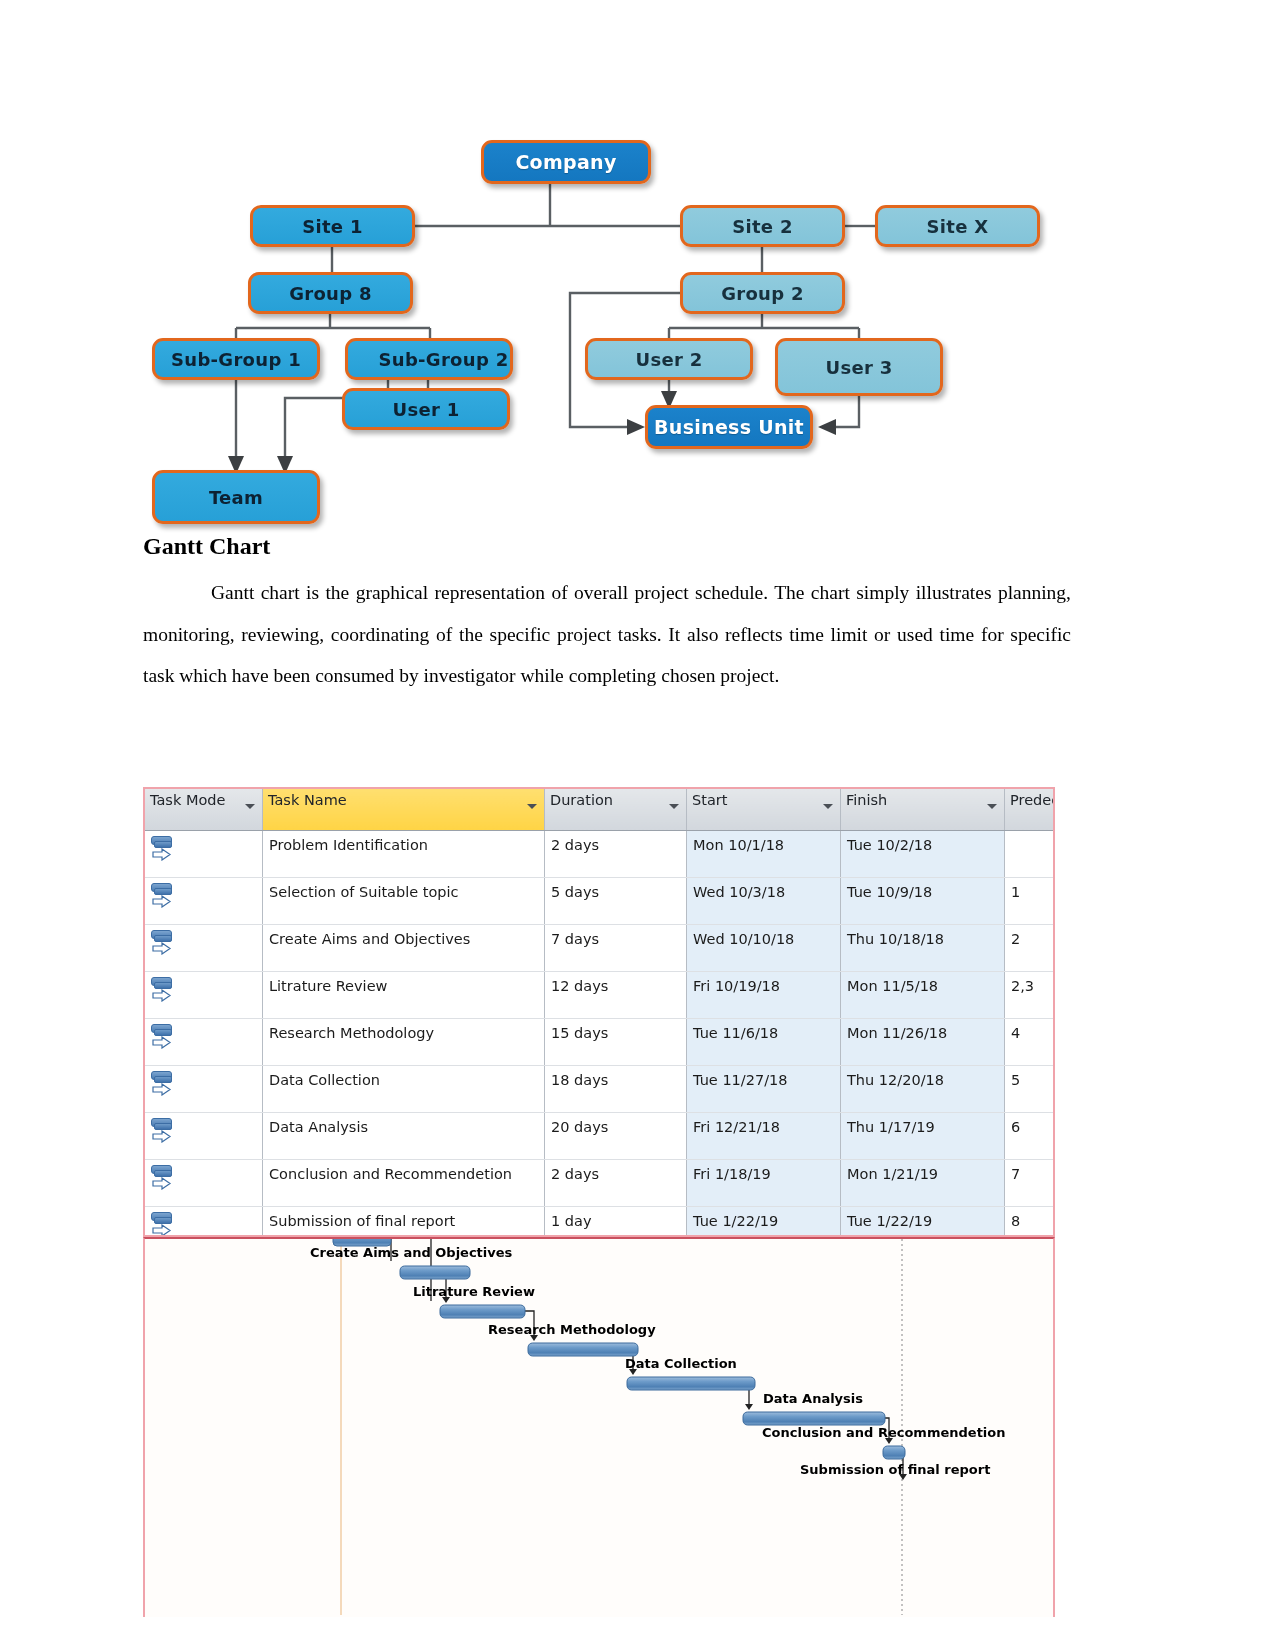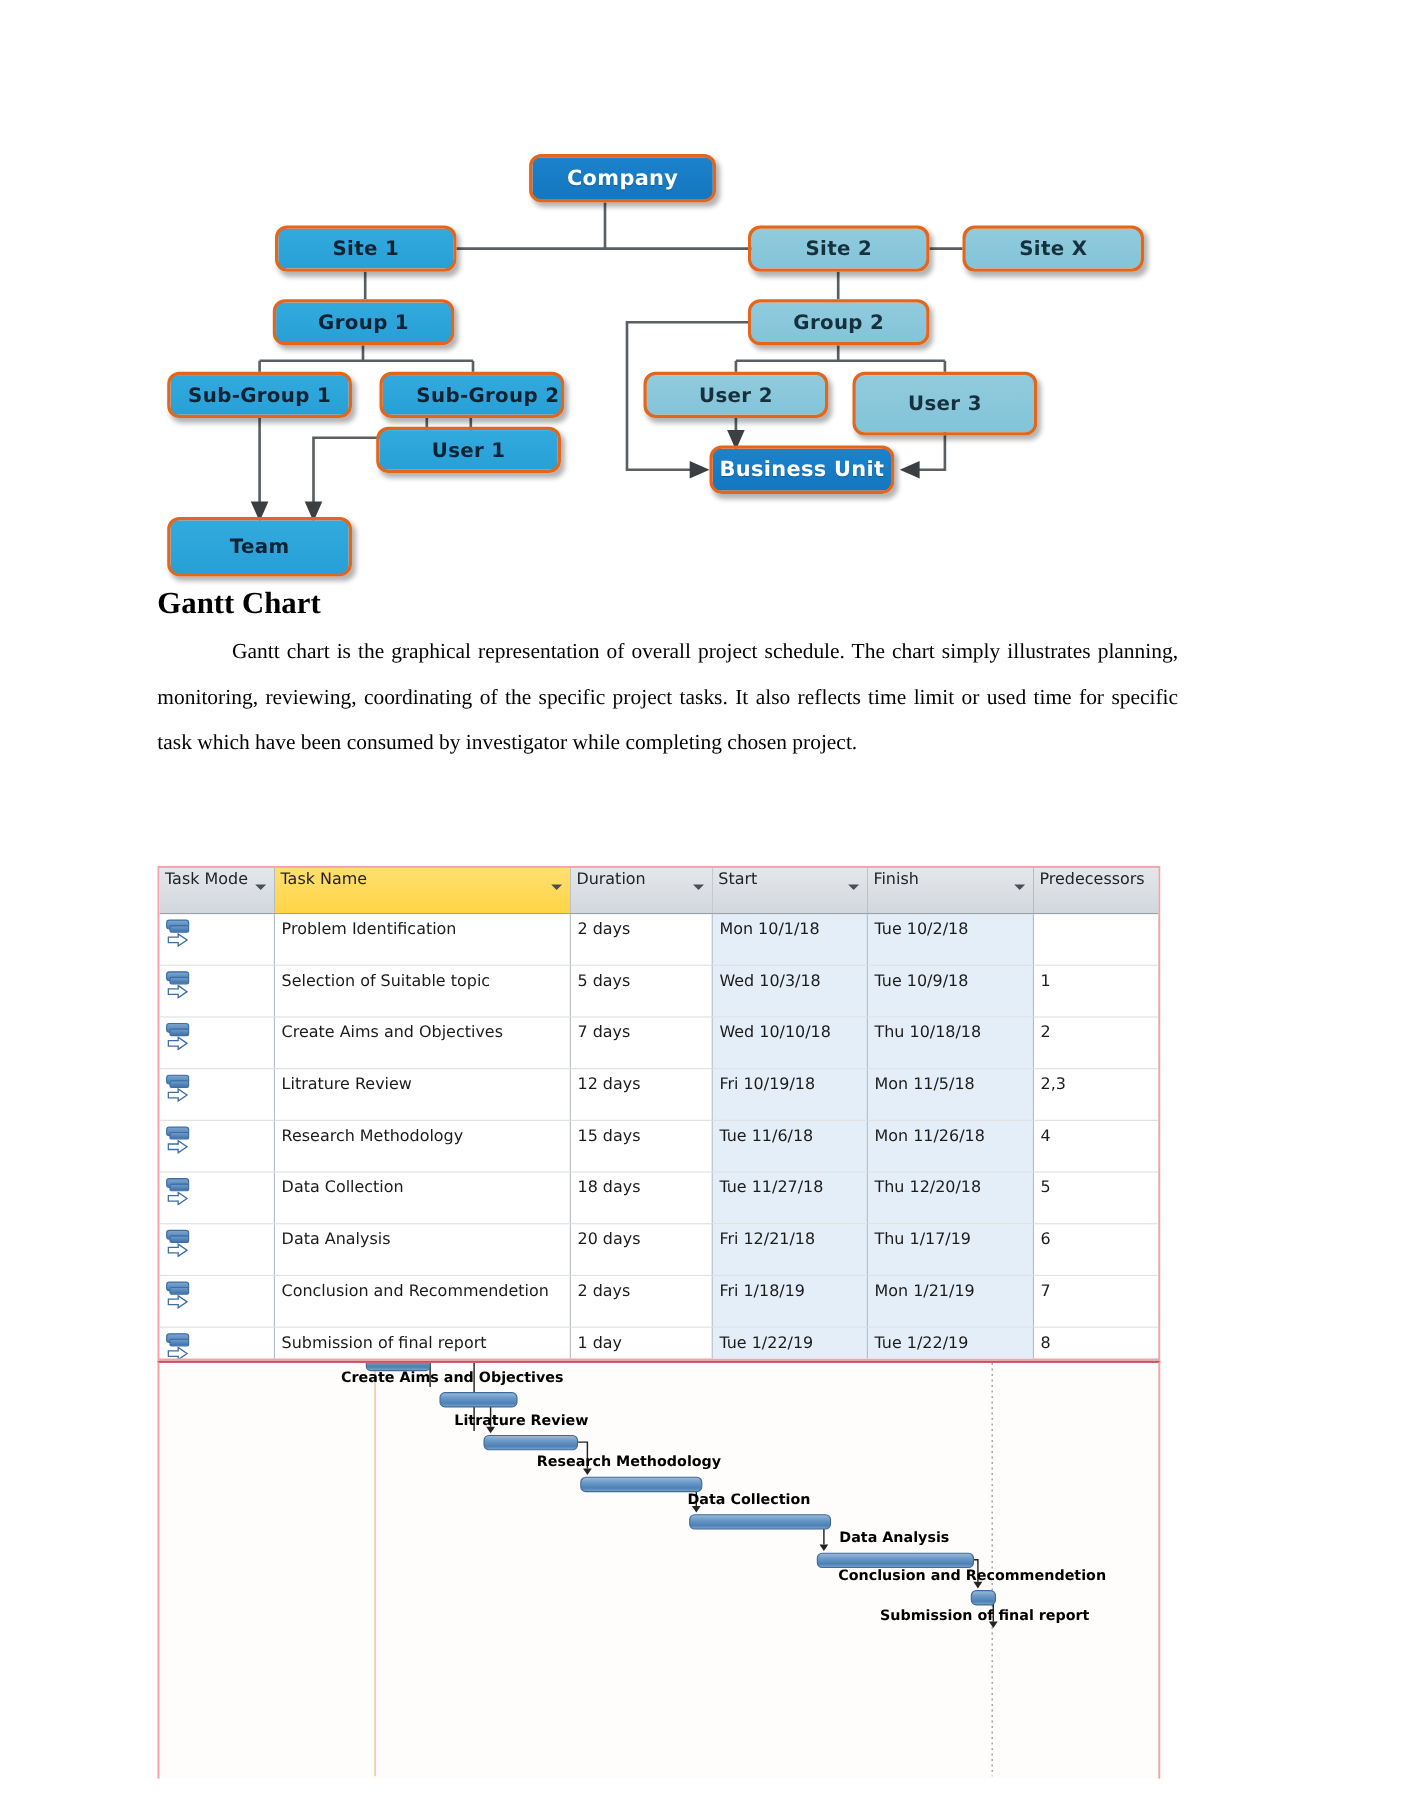--- a/index.html
+++ b/index.html
@@ -45,21 +45,21 @@
   }
   .node.light {
     background: linear-gradient(#90cbdd, #83c4d9);
     color: #17303d;
   }
 
   
   #heading-gantt {
     position: absolute;
     left: 143px; top: 533px;
-    font-size: 28px;
+    font-size: 24px;
     font-weight: bold;
     font-family: "Liberation Serif", serif;
     color: #000;
     text-align: center;
   }
   #body-paragraph {
     position: absolute;
     left: 143px; top: 572px;
     width: 928px;
     font-size: 19.5px;
@@ -104,21 +104,21 @@
     text-align: left;
   }
   table.grid thead th {
     background: linear-gradient(#e4e7ea, #d2d7dd);
     border-bottom: 1px solid #9aa1aa;
     height: 38px;
     font-weight: normal;
     font-size: 14.5px;
     color: #20242a;
     position: relative;
-    padding: 3px 5px 0 5px;
+    padding: 3px 18px 0 5px;
     line-height: 17px;
   }
   table.grid thead th.name-col {
     background: linear-gradient(#ffdf6f, #ffd445);
   }
   .hdr-arrow {
     position: absolute;
     right: 7px; top: 15px;
     width: 0; height: 0;
     border-left: 5px solid transparent;
@@ -237,21 +237,21 @@
     <div class="node mid" style="left: 110px; top: 75px; width: 165px; height: 42px; font-size: 18px;">
       <span>Site 1</span>
     </div>
     <div class="node light" style="left: 540px; top: 75px; width: 165px; height: 42px; font-size: 18px;">
       <span>Site 2</span>
     </div>
     <div class="node light" style="left: 735px; top: 75px; width: 165px; height: 42px; font-size: 18px;">
       <span>Site X</span>
     </div>
     <div class="node mid" style="left: 108px; top: 142px; width: 165px; height: 42px; font-size: 18px;">
-      <span>Group 1</span>
+      <span>Group 8</span>
     </div>
     <div class="node light" style="left: 540px; top: 142px; width: 165px; height: 42px; font-size: 18px;">
       <span>Group 2</span>
     </div>
     <div class="node mid" style="left: 12px; top: 208px; width: 168px; height: 42px; font-size: 18px;">
       <span>Sub-Group 1</span>
     </div>
     <div class="node mid" style="left: 205px; top: 208px; width: 168px; height: 42px; font-size: 18px; padding-left: 29px;">
       <span>Sub-Group 2</span>
     </div>

